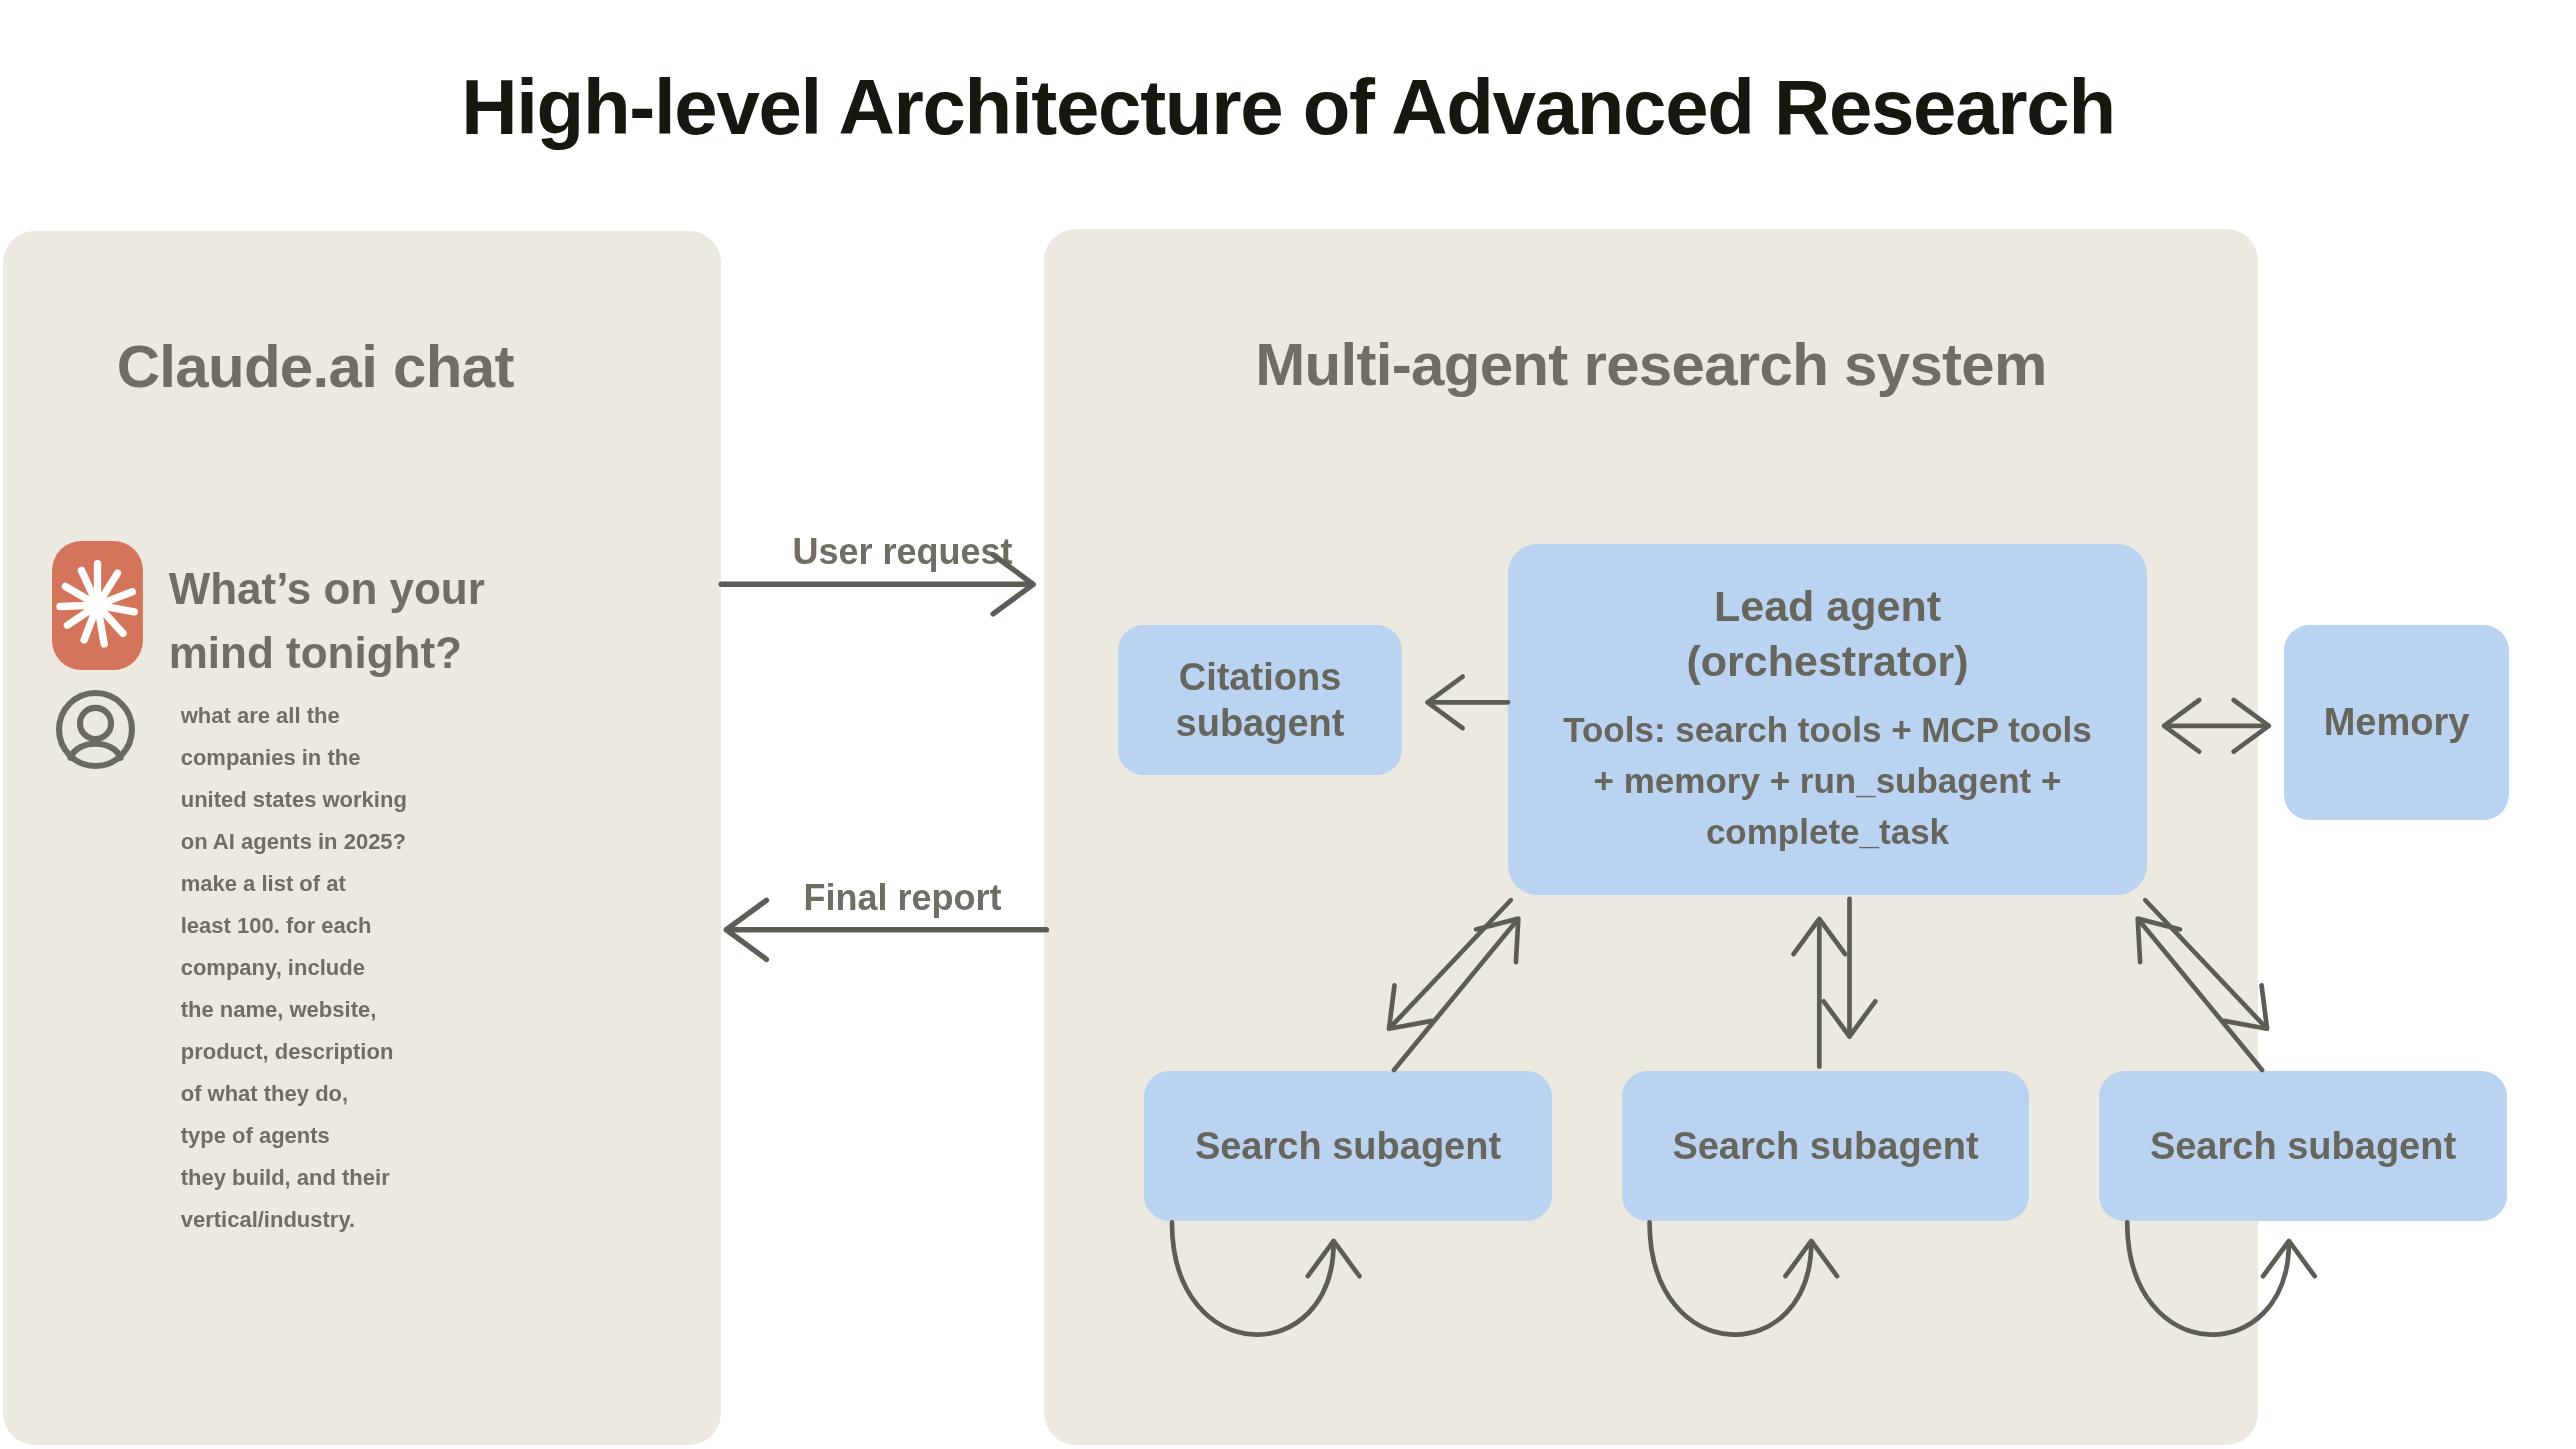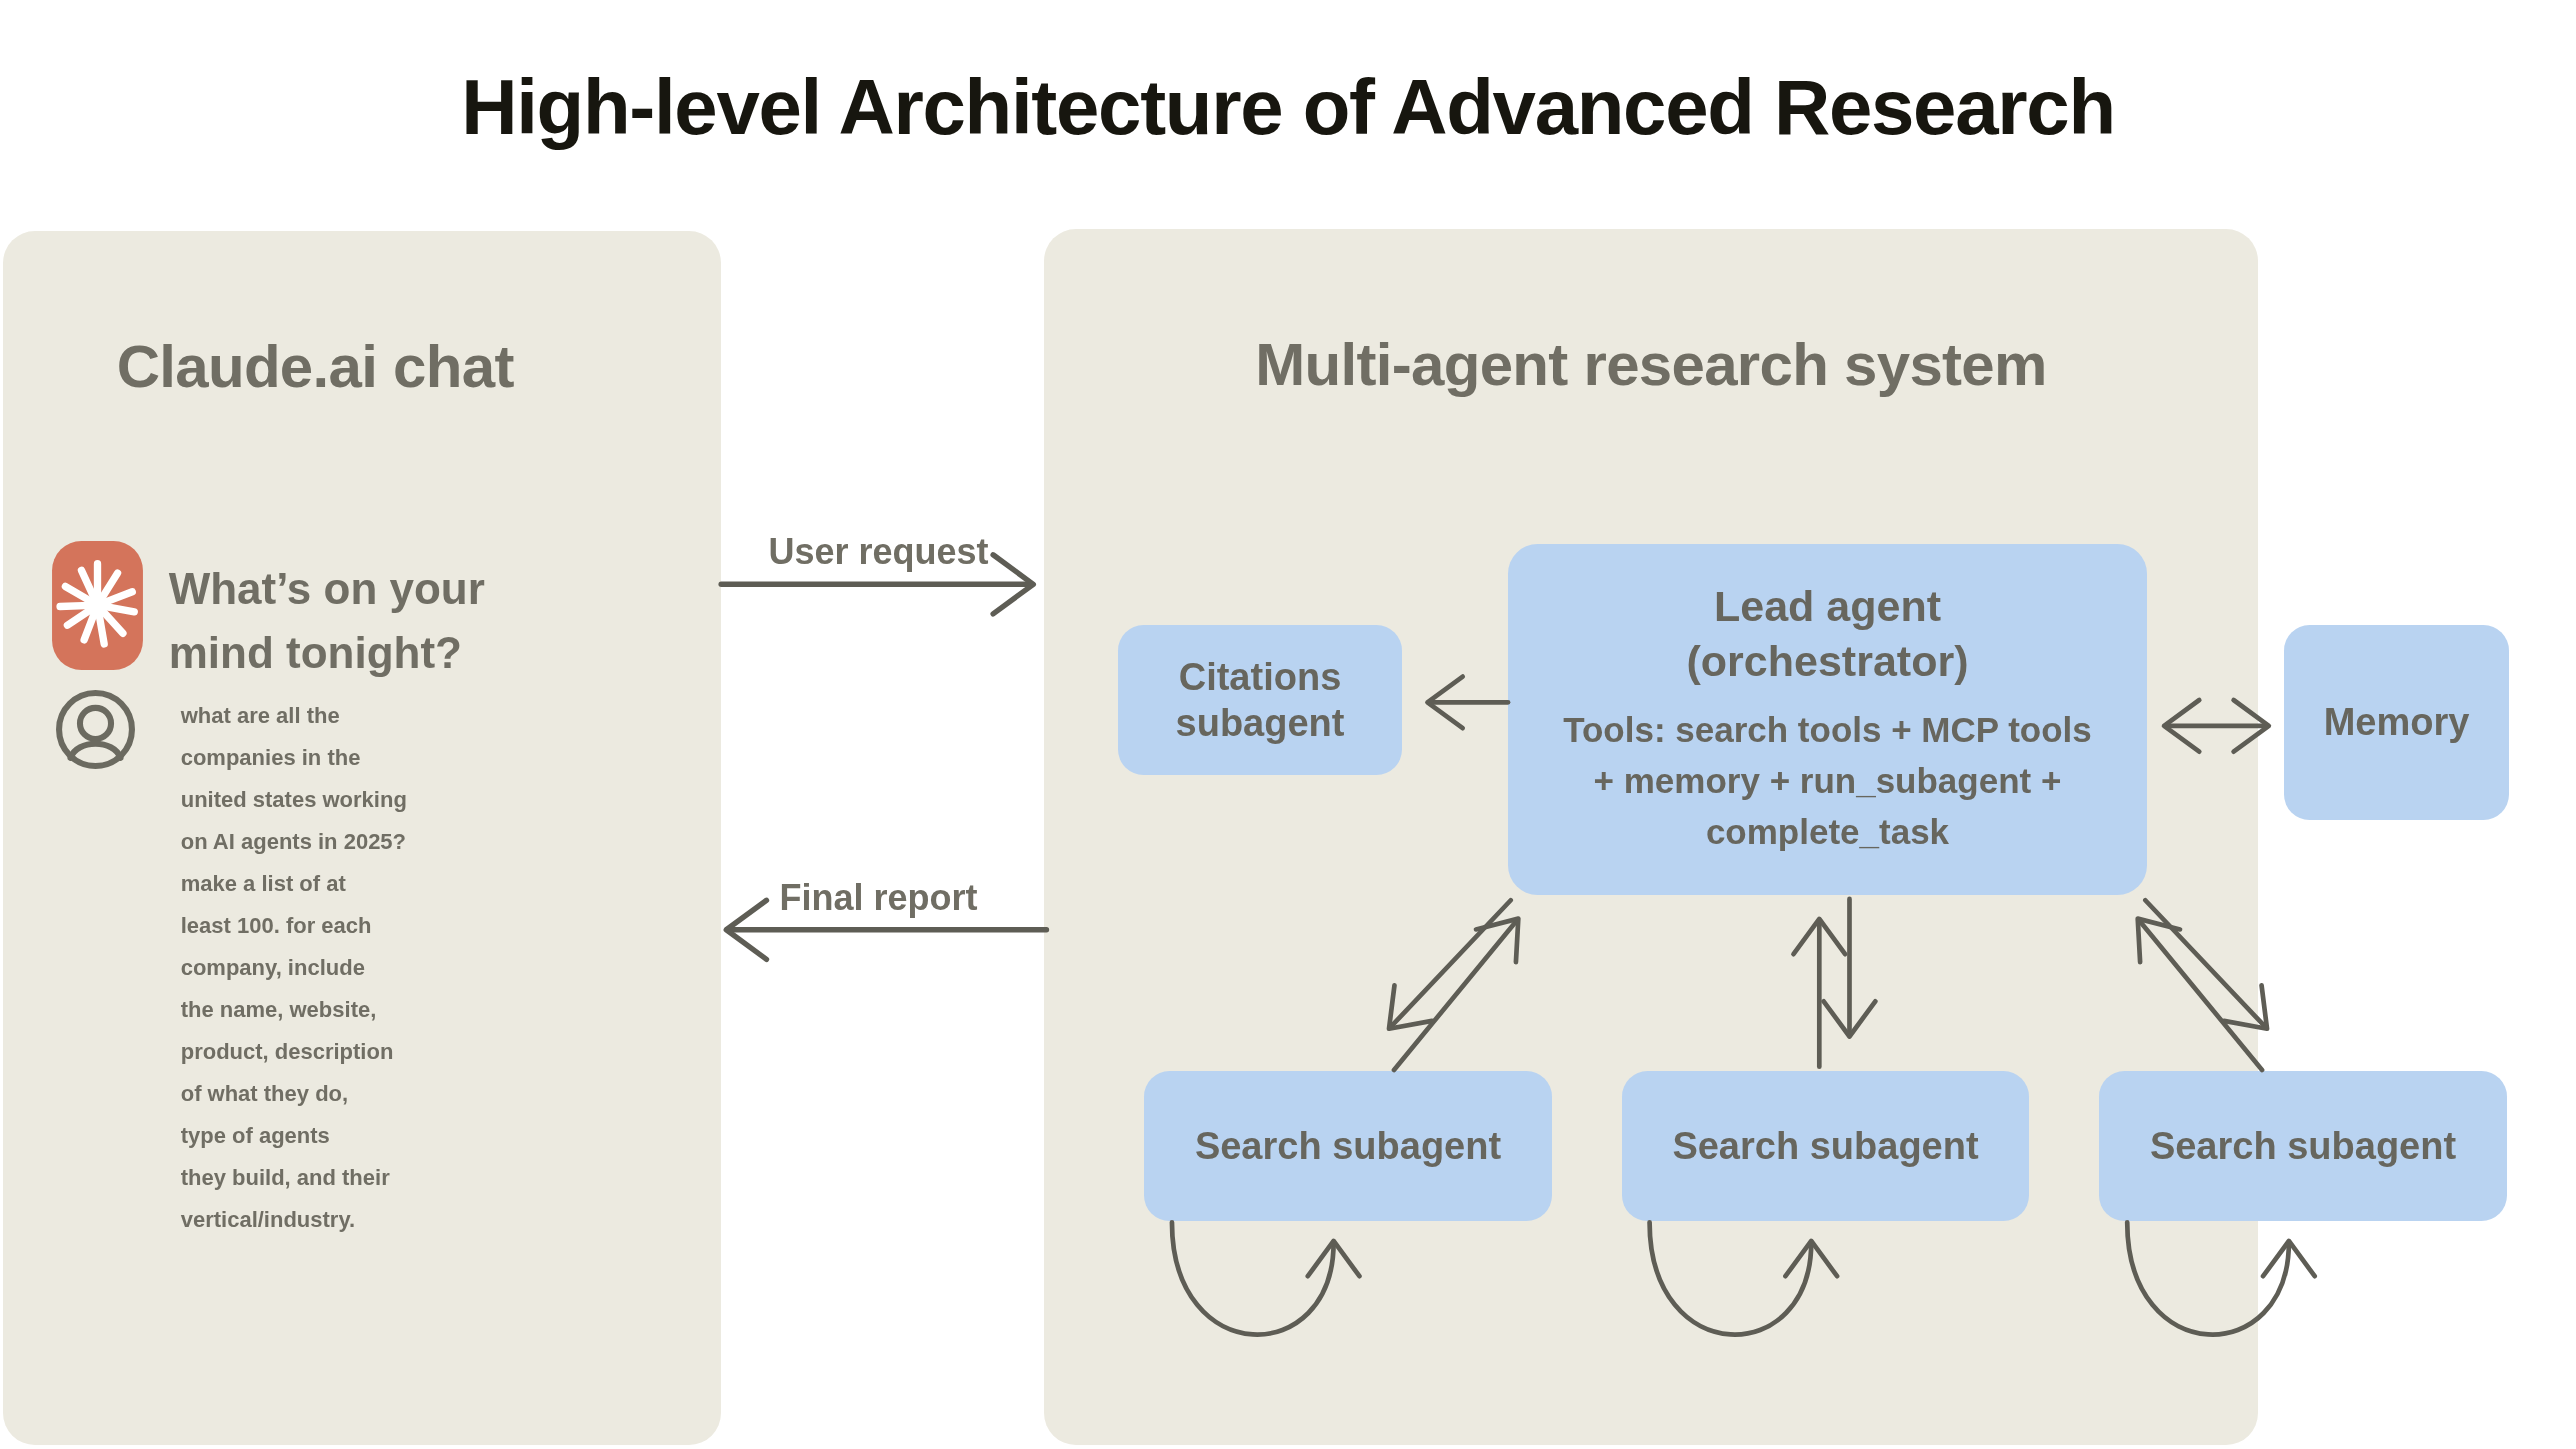--- a/index.html
+++ b/index.html
@@ -34,20 +34,21 @@
     font-size:44px;line-height:64px;font-weight:700;color:var(--text-gray);
   }
   .avatar-icon{position:absolute;left:52px;top:458px;width:81px;height:81px;}
   .user-message{
     position:absolute;left:178px;top:464px;width:429px;
     font-size:22px;line-height:42px;font-weight:700;color:var(--text-gray);
   }
   .flow-label{
     position:absolute;font-size:36px;font-weight:700;color:var(--text-gray);
     text-align:center;
+    margin-left:24px;
   }
   .label-user-request{left:721px;top:531px;width:315px;}
   .label-final-report{left:721px;top:877px;width:315px;}
   .bluebox{
     position:absolute;background:var(--box-blue);border-radius:25.5px;
     display:flex;align-items:center;justify-content:center;text-align:center;
     color:var(--box-text);font-weight:700;
   }
   .lead-agent{left:464px;top:315px;width:639px;height:351px;border-radius:29.5px;
     flex-direction:column;justify-content:flex-start;padding-top:35px;}

